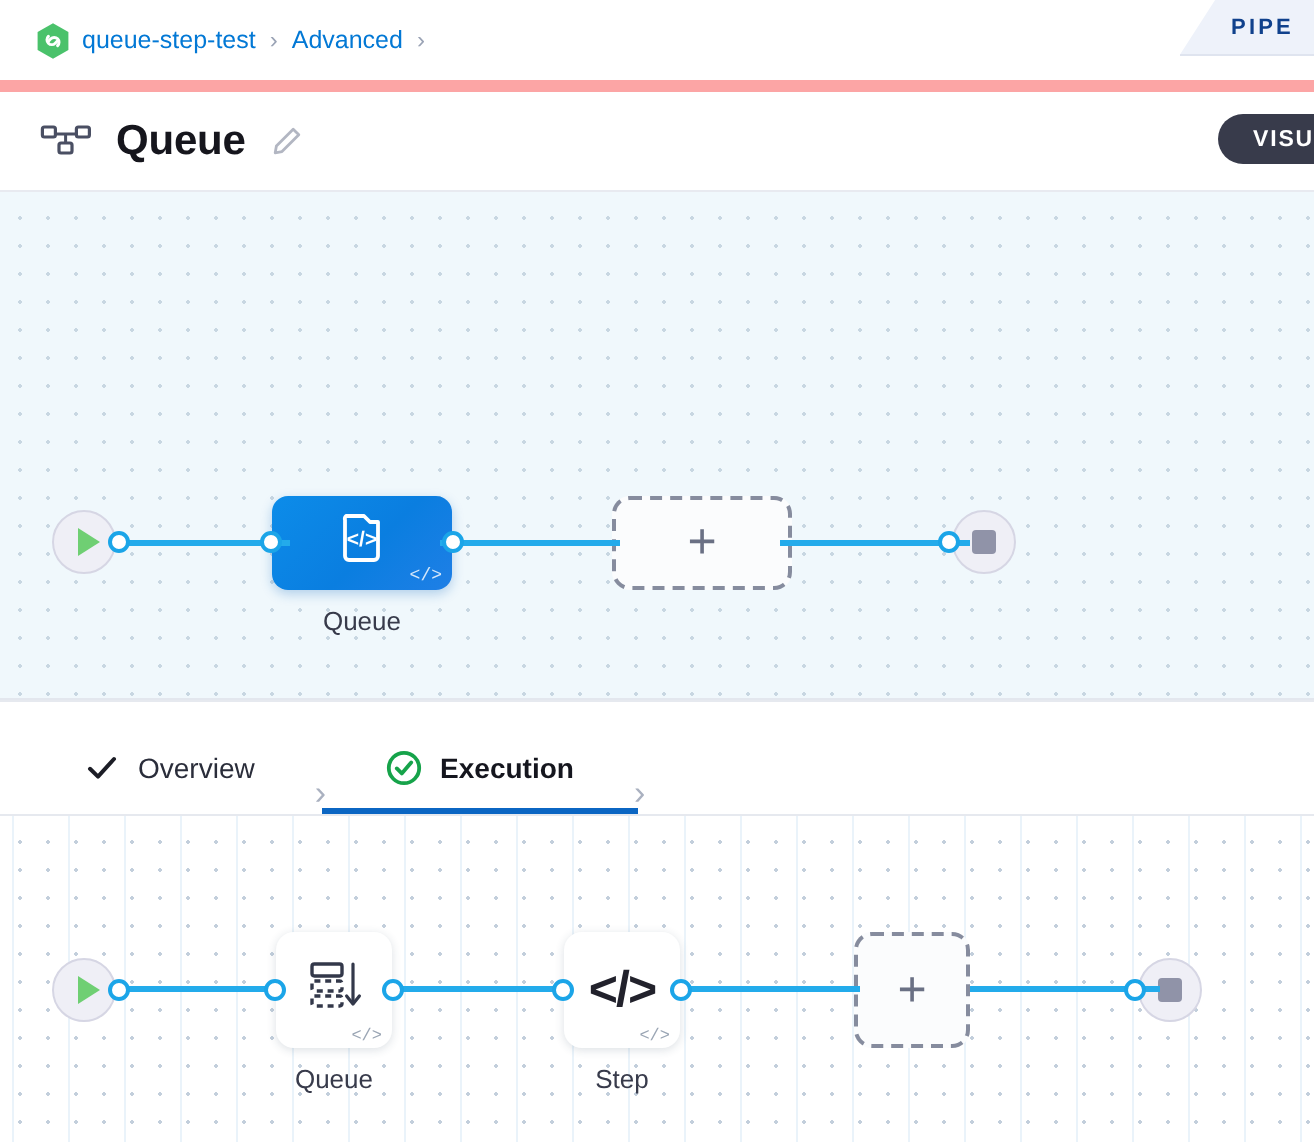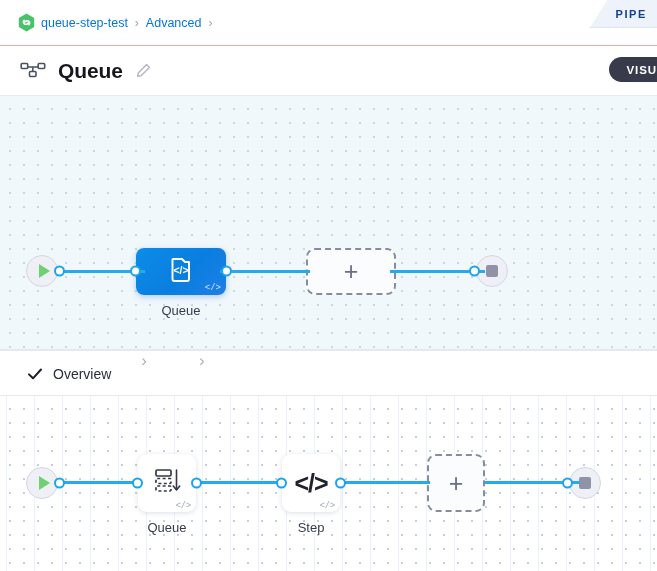--- a/index.html
+++ b/index.html
@@ -14,21 +14,21 @@
   }
 
   
   .breadcrumb-bar {
     position: relative;
     height: 46px;
     background: #ffffff;
     display: flex;
     align-items: center;
     padding-left: 18px;
-    border-bottom: 1px solid #fca5a5;
+    border-bottom: 6px solid #fca5a5;
   }
   .crumb-row { display: flex; align-items: center; gap: 6px; }
   .crumb-icon {
     width: 17px; height: 19px;
     display: inline-flex; align-items: center; justify-content: center;
   }
   .crumb-link {
     font-size: 12.5px;
     color: #0278d5;
     text-decoration: none;
@@ -230,25 +230,25 @@
     text-align: center;
     left: 50%;
     transform: translateX(-50%);
     font-size: 13px;
     color: #383b4b;
     white-space: nowrap;
   }
 
   
   .tab-strip {
-    height: 46px;
-    background: #ffffff;
-    display: flex;
-    align-items: flex-start;
-    padding-left: 22px;
+    height: 58px;
+    background: #ffffff;
+    display: flex;
+    align-items: flex-end;
+    padding-left: 38px;
     border-top: 1px solid #e6e9ef;
     border-bottom: 1px solid #e6e9ef;
     gap: 0;
   }
   .tab {
     display: flex;
     align-items: center;
     gap: 9px;
     height: 46px;
     padding: 0 4px;
@@ -362,20 +362,29 @@
     <span class="tab-ico">
       <svg width="18" height="18" viewBox="0 0 18 18">
         <path d="M3 9.4 L7 13.3 L15 4.5" fill="none" stroke="#1c1d26" stroke-width="2" stroke-linecap="round" stroke-linejoin="round"></path>
       </svg>
     </span>
     <span class="tab-label">Overview</span>
   </div>
 
   <span class="tab-chevron">›</span>
 
+  <div class="tab active">
+    <span class="tab-ico">
+      <svg width="18" height="18" viewBox="0 0 18 18">
+        <circle cx="9" cy="9" r="7.6" fill="none" stroke="#16a34a" stroke-width="1.9"></circle>
+        <path d="M5.4 9.2 L7.9 11.7 L12.6 6.2" fill="none" stroke="#16a34a" stroke-width="1.9" stroke-linecap="round" stroke-linejoin="round"></path>
+      </svg>
+    </span>
+    <span class="tab-label">Execution</span>
+  </div>
 
   <span class="tab-chevron">›</span>
 
 </div>
 
 <div class="canvas canvas-step">
 
   <div class="edge" style="left:55px; top:486px; width:85px; top:85px;"></div>
   <div class="edge" style="left:195px; top:85px; width:90px;"></div>
   <div class="edge" style="left:340px; top:85px; width:90px;"></div>

